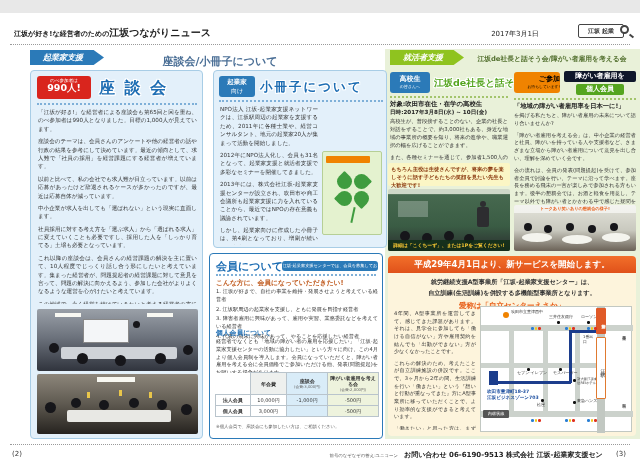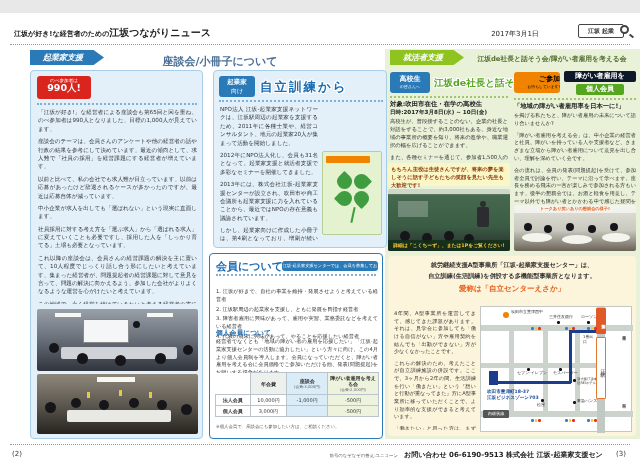--- a/index.html
+++ b/index.html
@@ -95,20 +95,21 @@
   <div class="abs sec-badge blue" style="left:30px;top:37px;width:74px;">起業家支援</div>
   <div class="abs sec-title" style="left:110px;top:41px;width:220px;text-align:center;color:#4b6f96;">座談会/小冊子について</div>
   <div class="abs sec-badge green" style="left:390px;top:37px;width:74px;">就活者支援</div>
   <div class="abs sec-title" style="left:466px;top:41px;width:172px;text-align:center;color:#53702f;font-size:6.8px;">江坂de社長と話そう会/障がい者雇用を考える会</div>
 
   <div class="abs panel-blue" style="left:30px;top:57px;width:173px;height:369px;">
     <div class="abs badge990" style="left:6px;top:5px;width:54px;height:23px;">
       <span class="l1">のべ参加者は</span>
       <span class="l2">990人!</span>
     </div>
+    <div class="abs bubble-blue" style="left:68px;top:7px;font-size:16px;letter-spacing:2px;">座 談 会</div>
     <div class="abs dots-blue" style="left:6px;top:32px;width:160px;"></div>
     <div class="abs" style="left:7px;top:37px;width:159px;height:196px;overflow:hidden;">
       <p class="p">「江坂が好き!」な経営者による座談会も第65回と回を重ね、のべ参加者は990人となりました。目標の1,000人が見えています。</p>
       <p class="p">座談会のテーマは、会員さんのアンケートや他の経営者の話や行政の結果を参考にして決めています。最近の傾向として、求人難で「社員の採用」を経営課題にする経営者が増えています。</p>
       <p class="p">以前と比べて、私の会社でも求人難が目立っています。以前は応募があったけど辞退されるケースが多かったのですが、最近は応募自体が減っています。</p>
       <p class="p">中小企業が求人を出しても「選ばれない」という現実に直面します。</p>
       <p class="p">社員採用に対する考え方を「選ぶ求人」から「選ばれる求人」に変えていくことも必要ですし、採用した人を「しっかり育てる」土壌も必要となっています。</p>
       <p class="p">これ以降の座談会は、会員さんの経営課題の解決を主に置いて、10人程度でじっくり話し合う形にしたいと考えています。集まった経営者が、問題提起者の経営課題に対して意見を言って、問題の解決に向かえるよう、参加した会社がよりよくなるような運営を心がけたいと考えています。</p>
       <p class="p">この地域で、永く経営を続けていきたいと考える経営者の方に会員になっていただき、自社の維持・発展に前向きに取り組む参考として座談会を活用していただけたらと考えています。</p>
     </div>
@@ -139,21 +140,21 @@
       <span class="ph-light" style="left:82px;top:16px;width:3px;height:6px;background:#e9c64a;"></span>
       <span class="ph-light" style="left:112px;top:18px;width:3px;height:6px;background:#e9c64a;"></span>
     </div>
   </div>
 
   <div class="abs panel-blue" style="left:213px;top:57px;width:174px;height:178px;">
     <div class="abs chip-blue" style="left:5px;top:5px;width:36px;height:21px;padding-top:2px;">
       <span style="display:block;font-size:6.5px;font-weight:bold;">起業家</span>
       <span style="display:block;font-size:6px;">向け</span>
     </div>
-    <div class="abs bubble-blue" style="left:46px;top:8px;font-size:12.5px;letter-spacing:2px;">自立訓練から</div>
+    <div class="abs bubble-blue" style="left:46px;top:8px;font-size:12.5px;letter-spacing:2px;">小冊子について</div>
     <div class="abs dots-blue" style="left:5px;top:29px;width:164px;"></div>
     <div class="abs" style="left:6px;top:34px;width:162px;height:140px;overflow:hidden;">
 
       <div style="float:right;width:60px;height:84px;margin:46px 0 0 4px;position:relative;background:#e4f2cf;border:1px solid #b6cf96;border-radius:2px;">
         <span style="position:absolute;left:3px;top:4px;width:44px;height:7px;background:#f08300;border-radius:1px;"></span>
         <span class="petal" style="left:14px;top:22px;transform:rotate(225deg);"></span>
         <span class="petal" style="left:31px;top:22px;transform:rotate(315deg);"></span>
         <span class="petal" style="left:14px;top:39px;transform:rotate(135deg);"></span>
         <span class="petal" style="left:31px;top:39px;transform:rotate(45deg);"></span>
         <span style="position:absolute;left:29px;top:55px;width:2px;height:16px;background:#3f9c3f;transform:rotate(12deg);"></span>
@@ -163,20 +164,21 @@
       <p class="p">2013年には、株式会社江坂-起業家支援センターが設立され、吹田市や商工会議所も起業家支援に力を入れていることから、最近ではNPOの存在意義も議論されています。</p>
       <p class="p">しかし、起業家向けに作成した小冊子は、第4刷となっており、増刷が続いています。</p>
 
     </div>
   </div>
 
   <div class="abs" style="left:209px;top:240px;width:174px;height:186px;background:#fff;border:1.5px solid #2b7ab8;border-radius:4px;">
     <div class="abs" style="left:6px;top:5px;font-size:11px;font-weight:bold;color:#1d6db3;">会員について</div>
     <div class="abs chip-blue" style="left:72px;top:7px;width:96px;height:10px;font-size:4.2px;line-height:10px;">江坂-起業家支援センターでは、会員を募集しております!</div>
     <div class="abs dots-blue" style="left:6px;top:20px;width:160px;"></div>
+    <div class="abs" style="left:6px;top:24px;font-size:6.8px;font-weight:bold;color:#c05a1e;">こんな方に、会員になっていただきたい!</div>
     <div class="abs" style="left:6px;top:34px;width:162px;">
       <p class="p" style="font-size:5.2px;margin-bottom:2px;">1. 江坂が好きで、自社の事業を維持・発展させようと考えている経営者</p>
       <p class="p" style="font-size:5.2px;margin-bottom:2px;">2. 江坂駅周辺の起業家を支援し、ともに発展を目指す経営者</p>
       <p class="p" style="font-size:5.2px;margin-bottom:2px;">3. 障害者雇用に興味があって、雇用や実習、業務委託などを考えている経営者</p>
       <p class="p" style="font-size:5.2px;margin-bottom:2px;">4. 代表の飛末に興味があって、やることを応援したい経営者</p>
     </div>
     <div class="abs" style="left:6px;top:74px;font-size:6.8px;font-weight:bold;color:#1d6db3;">個人会員について</div>
     <div class="abs" style="left:6px;top:84px;width:162px;">
       <p class="p" style="font-size:5.2px;">経営者でなくとも「地域の障がい者の雇用を応援したい」「江坂-起業家支援センターの活動に協力したい」という方々に向け、この4月より個人会員制を導入します。会員になっていただくと、障がい者雇用を考える会に会員価格でご参加いただける他、発表(問題提起)をお願いする場合があります。</p>
     </div>
@@ -251,20 +253,21 @@
     <span class="ph-table" style="left:48px;top:30px;width:30px;height:9px;background:#f4f4ee;border-radius:50%;"></span>
     <span class="ph-table" style="left:88px;top:28px;width:28px;height:9px;background:#f4f4ee;border-radius:50%;"></span>
     <span class="ph-head" style="left:10px;top:18px;width:8px;height:8px;"></span>
     <span class="ph-head" style="left:30px;top:20px;width:8px;height:8px;"></span>
     <span class="ph-head" style="left:52px;top:18px;width:8px;height:8px;"></span>
     <span class="ph-head" style="left:74px;top:20px;width:8px;height:8px;"></span>
     <span class="ph-head" style="left:96px;top:18px;width:8px;height:8px;"></span>
   </div>
 
   <div class="abs svc" style="left:388px;top:243px;width:248px;height:180px;">
+    <div class="svc-banner">平成29年4月1日より、新サービスを開始します。</div>
     <div style="text-align:center;margin-top:5px;font-size:6.2px;font-weight:bold;color:#333;">就労継続支援A型事業所「江坂-起業家支援センター」は、</div>
     <div style="text-align:center;margin-top:2px;font-size:6.2px;font-weight:bold;color:#333;">自立訓練(生活訓練)を併設する多機能型事業所となります。</div>
     <div style="text-align:center;margin-top:3px;font-size:7.5px;font-weight:bold;color:#e8611c;">愛称は「自立センターえさか」</div>
     <div class="abs" style="left:6px;top:54px;width:82px;height:120px;overflow:hidden;">
       <p class="p" style="font-size:5.1px;">4年間、A型事業所を運営してきて、感じてきた課題があります。それは、見学会に参加しても「働ける自信がない」方や雇用契約を結んでも「出勤ができない」方が少なくなかったことです。</p>
       <p class="p" style="font-size:5.1px;">これらの解決のため、考えたことが自立訓練施設の併設です。ここで、3ヶ月から2年の間、生活訓練を行い「働きたい」という『想いと行動が重なってきた』方にA型事業所に移っていただくことで、より効率的な支援ができると考えています。</p>
       <p class="p" style="font-size:5.1px;">「働きたい」と思った方は、まずは「自立訓練から」と考えてみてください。</p>
     </div>
 
     <div class="abs map" style="left:92px;top:50px;width:152px;height:126px;">

